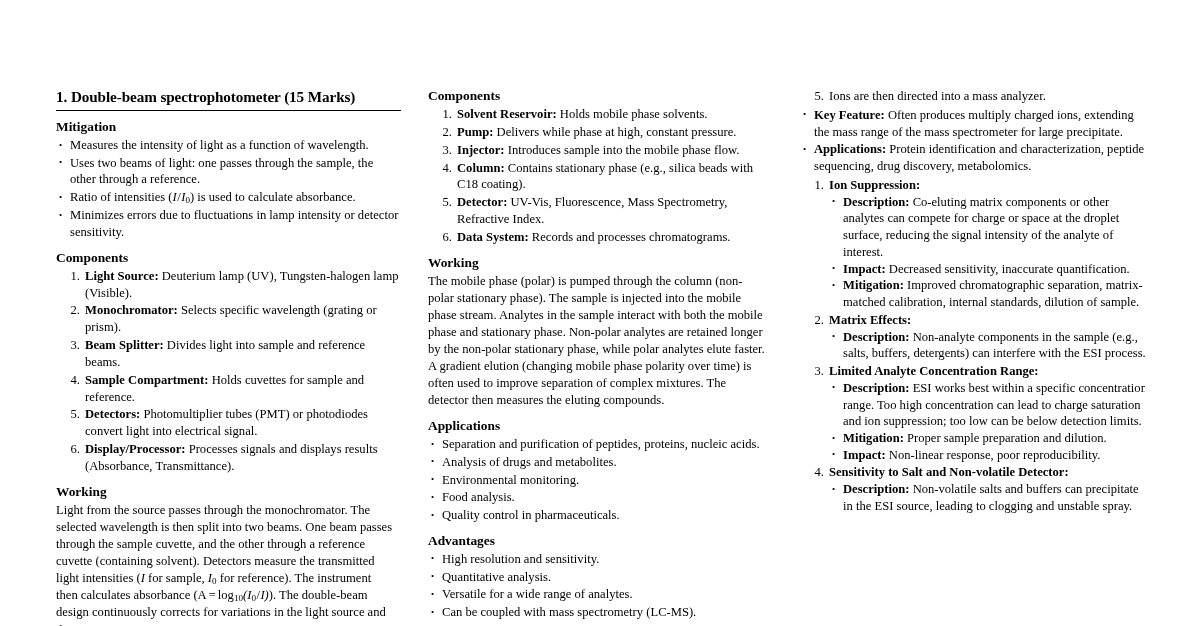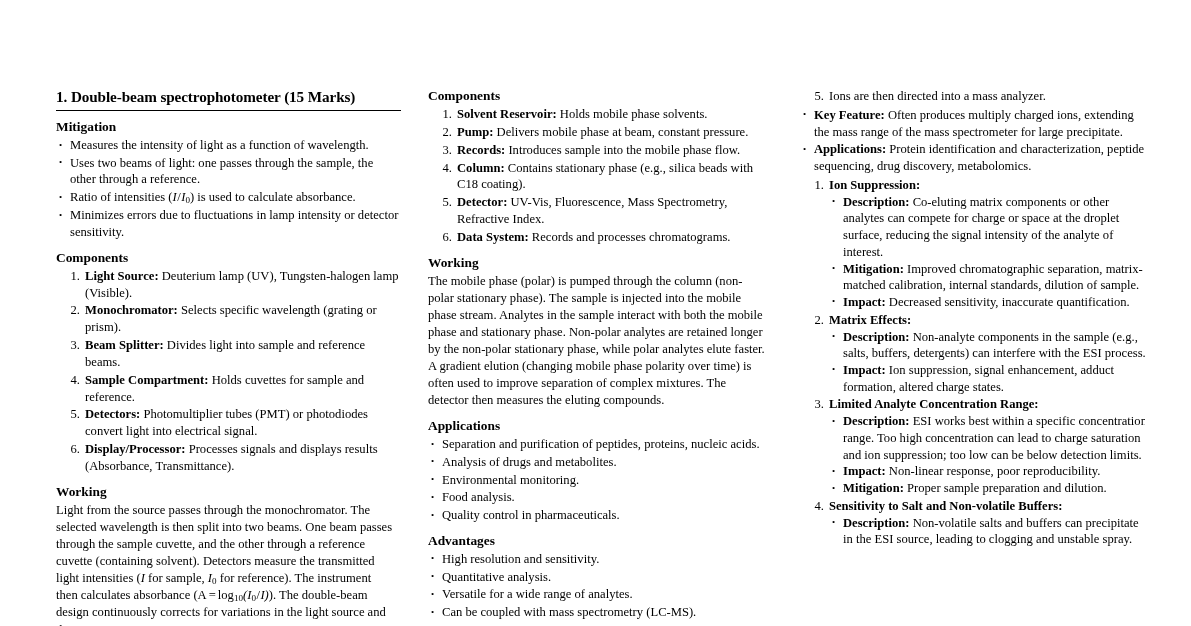--- a/index.html
+++ b/index.html
@@ -190,22 +190,22 @@
       <p class="body"><span>Light from the source passes through the monochromator. The selected wavelength is then split into two beams. One beam passes through the sample cuvette, and the other through a reference cuvette (containing solvent). Detectors measure the transmitted light intensities (</span><span class="math">I</span><span> for sample, </span><span class="math">I<sub>0</sub></span><span> for reference). The instrument then calculates absorbance (</span><span class="math"><span class="up">A</span><span class="eq">=</span><span class="up">log<sub>10</sub></span>(I<sub>0</sub><span class="slash">/</span>I)</span><span>). The double-beam design continuously corrects for variations in the light source and detector response.</span></p>
 
     </div>
 
     <div class="col c2">
 
       <h2 class="sub first" style="margin-top:0">Components</h2>
 
       <ol class="num">
         <li><b>Solvent Reservoir:</b> <span>Holds mobile phase solvents.</span></li>
-        <li><b>Pump:</b> <span>Delivers mobile phase at beam, constant pressure.</span></li>
-        <li><b>Records:</b> <span>Introduces sample into the mobile phase flow.</span></li>
+        <li><b>Pump:</b> <span>Delivers while phase at high, constant pressure.</span></li>
+        <li><b>Injector:</b> <span>Introduces sample into the mobile phase flow.</span></li>
         <li><b>Column:</b> <span>Contains stationary phase (e.g., silica beads with C18 coating).</span></li>
         <li><b>Detector:</b> <span>UV-Vis, Fluorescence, Mass Spectrometry, Refractive Index.</span></li>
         <li><b>Data System:</b> <span>Records and processes chromatograms.</span></li>
       </ol>
 
       <h2 class="sub">Working</h2>
 
       <p class="body">The mobile phase (polar) is pumped through the column (non-polar stationary phase). The sample is injected into the mobile phase stream. Analytes in the sample interact with both the mobile phase and stationary phase. Non-polar analytes are retained longer by the non-polar stationary phase, while polar analytes elute faster. A gradient elution (changing mobile phase polarity over time) is often used to improve separation of complex mixtures. The detector then measures the eluting compounds.</p>
 
       <h2 class="sub">Applications</h2>
@@ -244,44 +244,43 @@
         <li><b>Applications:</b> <span>Protein identification and characterization, peptide sequencing, drug discovery, metabolomics.</span></li>
       </ul>
 
 
       <ol class="num">
 
         <li>
           <b>Ion Suppression:</b>
           <ul class="subbul">
             <li><b>Description:</b> <span>Co-eluting matrix components or other analytes can compete for charge or space at the droplet surface, reducing the signal intensity of the analyte of interest.</span></li>
+            <li><b>Impact:</b> <span>Decreased sensitivity, inaccurate quantification.</span></li>
             <li><b>Mitigation:</b> <span>Improved chromatographic separation, matrix-matched calibration, internal standards, dilution of sample.</span></li>
-            <li><b>Impact:</b> <span>Decreased sensitivity, inaccurate quantification.</span></li>
           </ul>
         </li>
 
         <li>
           <b>Matrix Effects:</b>
           <ul class="subbul">
             <li><b>Description:</b> <span>Non-analyte components in the sample (e.g., salts, buffers, detergents) can interfere with the ESI process.</span></li>
-            <li><b>Impact:</b> <span>Ion suppression, signal enhancement, adduct formation, altered charge states.</span></li>
           </ul>
         </li>
 
         <li>
           <b>Limited Analyte Concentration Range:</b>
           <ul class="subbul">
             <li><b>Description:</b> <span>ESI works best within a specific concentration range. Too high concentration can lead to charge saturation and ion suppression; too low can be below detection limits.</span></li>
+            <li><b>Mitigation:</b> <span>Proper sample preparation and dilution.</span></li>
             <li><b>Impact:</b> <span>Non-linear response, poor reproducibility.</span></li>
-            <li><b>Mitigation:</b> <span>Proper sample preparation and dilution.</span></li>
-          </ul>
-        </li>
-
-        <li>
-          <b>Sensitivity to Salt and Non-volatile Buffers:</b>
+          </ul>
+        </li>
+
+        <li>
+          <b>Sensitivity to Salt and Non-volatile Detector:</b>
           <ul class="subbul">
             <li><b>Description:</b> <span>Non-volatile salts and buffers can precipitate in the ESI source, leading to clogging and unstable spray.</span></li>
           </ul>
         </li>
 
       </ol>
     </div>
 
   </div>
 </div>

